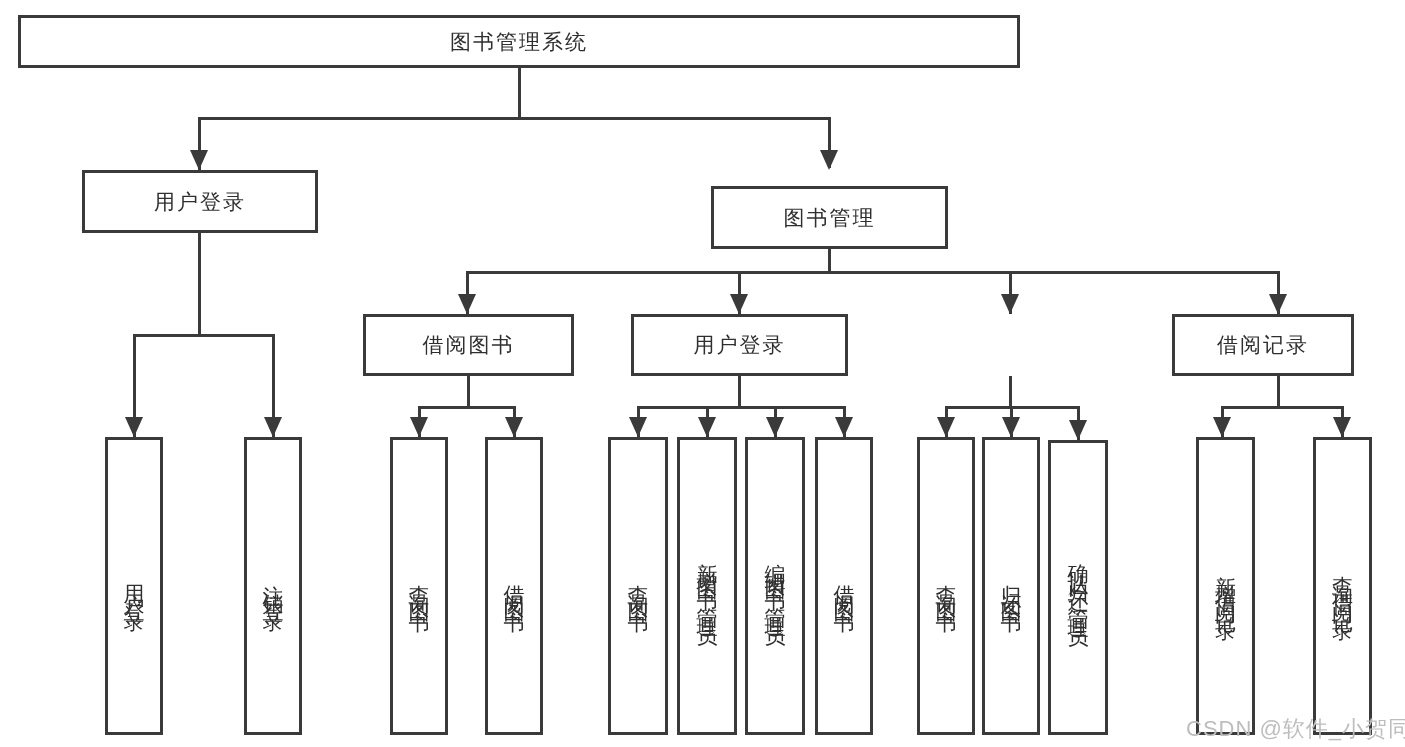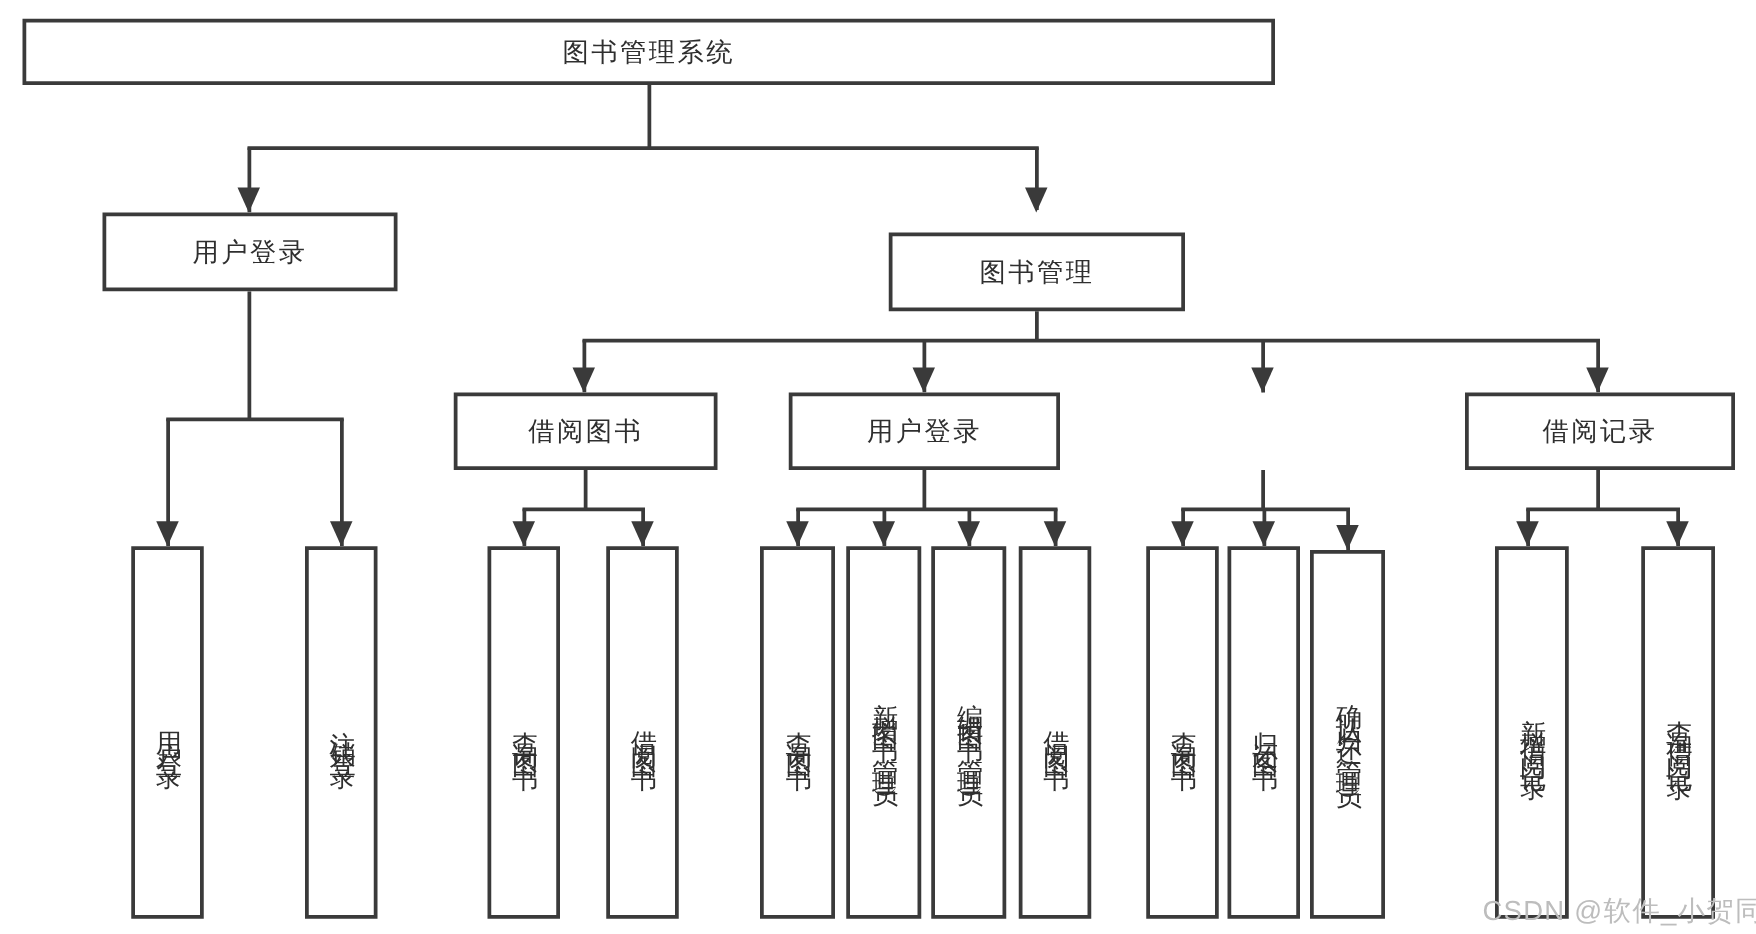--- a/index.html
+++ b/index.html
@@ -91,21 +91,21 @@
   <div class="hbox" style="left:711px;top:186px;width:237px;height:63px">
     <span>图书管理</span>
   </div>
 
   <div class="hbox" style="left:363px;top:314px;width:211px;height:62px">
     <span>借阅图书</span>
   </div>
   <div class="hbox" style="left:631px;top:314px;width:217px;height:62px">
     <span>用户登录</span>
   </div>
-  <div class="hbox" style="left:1172px;top:314px;width:216px;height:62px">
+  <div class="hbox" style="left:1172px;top:314px;width:182px;height:62px">
     <span>借阅记录</span>
   </div>
 
   <div class="vbox" style="left:105px;top:437px;width:58px;height:298px">
     <span class="vtext">用户登录</span>
   </div>
   <div class="vbox" style="left:244px;top:437px;width:58px;height:298px">
     <span class="vtext">注销登录</span>
   </div>
 

